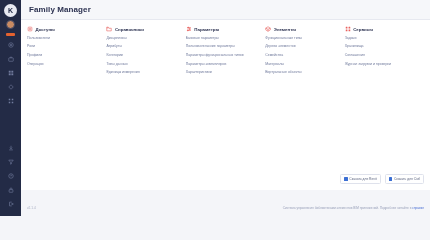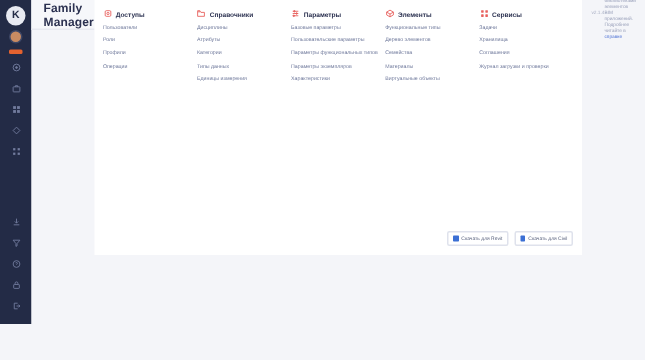--- a/index.html
+++ b/index.html
@@ -38,21 +38,21 @@
   .side-icon {
     width:9px; height:9px; margin-bottom:5px;
     display:flex; align-items:center; justify-content:center;
     color:#727c9e; font-size:6px; line-height:1;
   }
   .side-icon svg { display:block; }
   .side-spacer { flex:1 1 auto; }
   .side-bottom { display:flex; flex-direction:column; align-items:center; padding-bottom:3px; }
 
   
-  .main { flex:1 1 auto; display:flex; flex-direction:row; height:216px; background:#f4f5f9; }
+  .main { flex:1 1 auto; display:flex; flex-direction:column; height:216px; background:#f4f5f9; }
 
   .header {
     height:20px; background:#f6f7fa;
     display:flex; align-items:center;
     padding-left:8px;
     border-bottom:0.5px solid #e7e9f0;
     flex:0 0 20px;
   }
   .header h1 { font-size:8px; font-weight:bold; color:#2b3150; letter-spacing:0.1px; }
 

